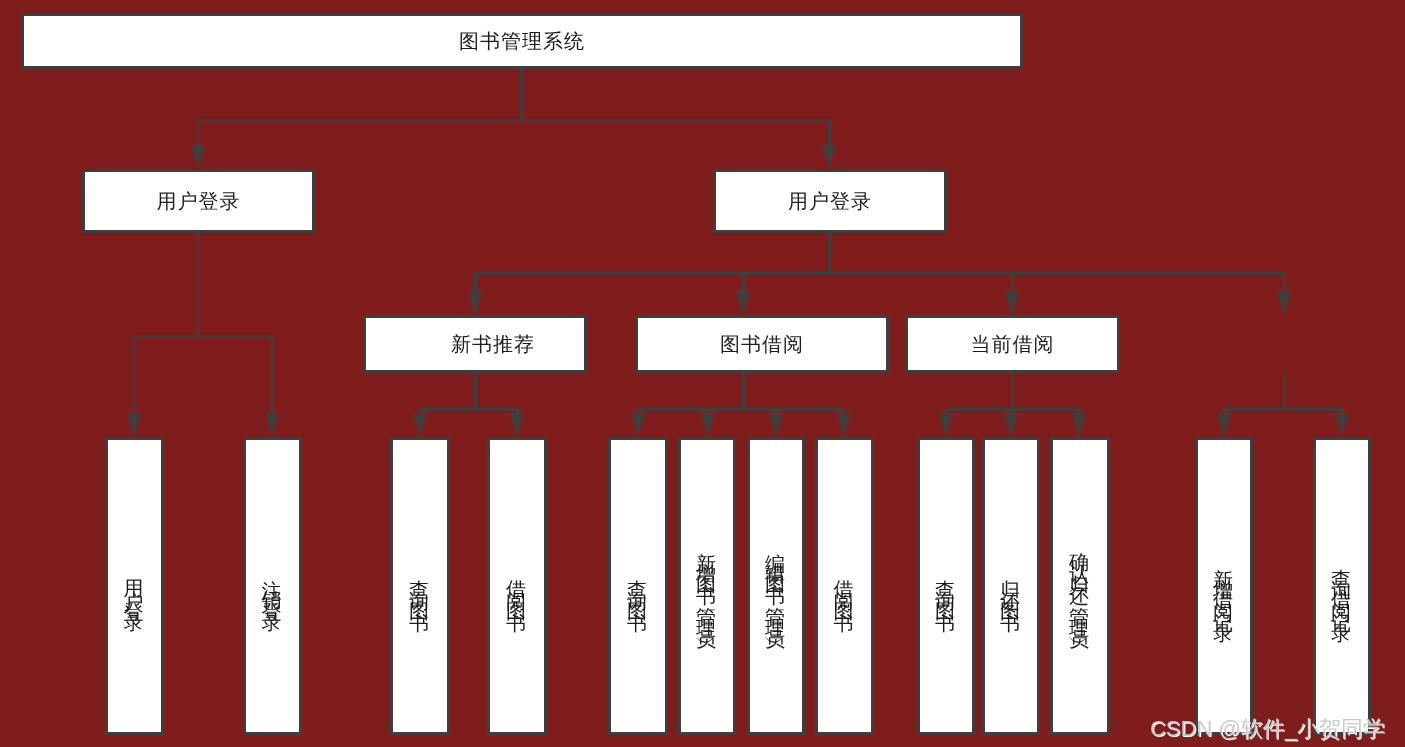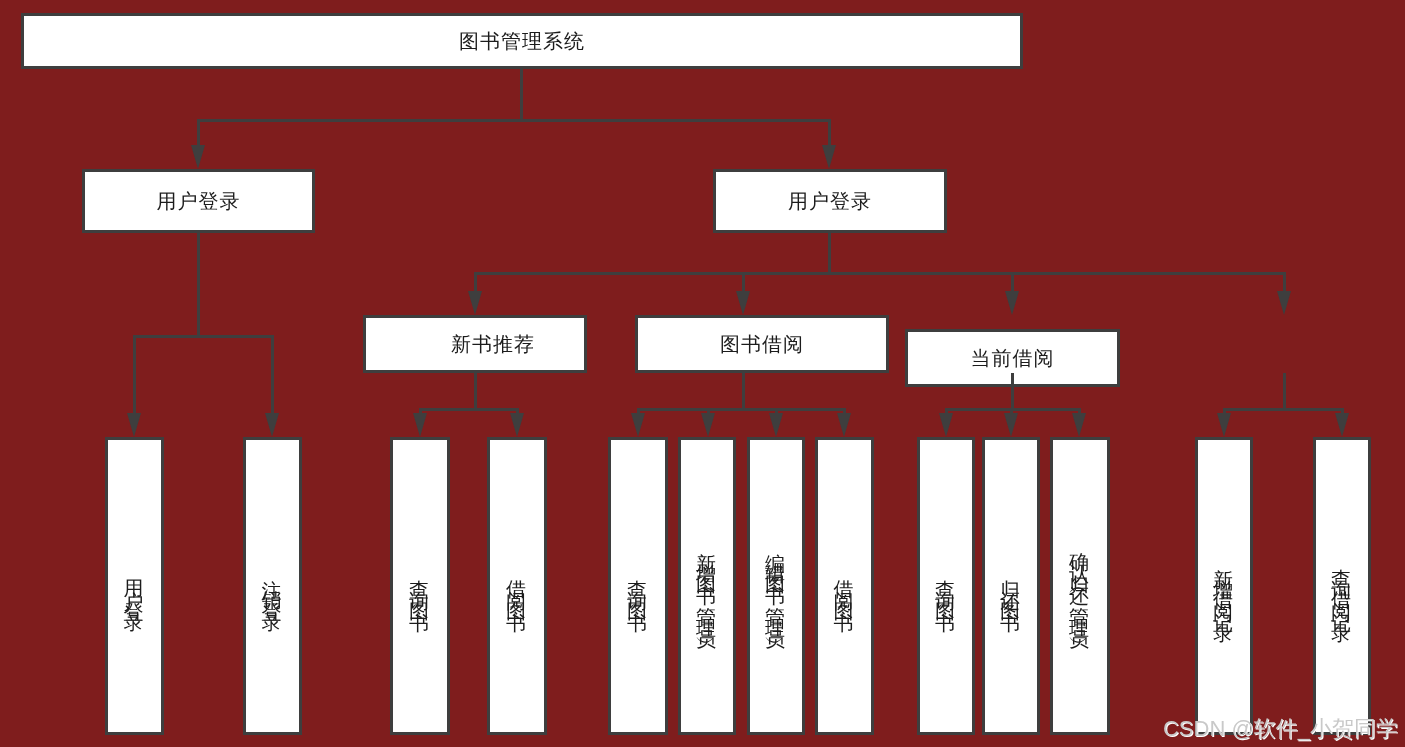--- a/index.html
+++ b/index.html
@@ -28,21 +28,21 @@
   .vl{position:absolute;width:3px;background:#3e3e3e;}
   .hl{position:absolute;height:3px;background:#3e3e3e;}
   .ar{
     position:absolute;width:0;height:0;
     border-left:7px solid transparent;
     border-right:7px solid transparent;
     border-top:24px solid #3e3e3e;
   }
   .watermark{
     position:absolute;
-    right:7px;bottom:3px;
+    right:20px;bottom:3px;
     font-size:22px;
     color:#c9c9c9;
     text-shadow:1px 1px 0 #ffffff;
     z-index:10;
     white-space:nowrap;
   }
 </style>
 </head>
 <body>
 
@@ -83,21 +83,21 @@
   <div class="ar" style="left:1005px;top:291px;"></div>
   <div class="vl" style="left:1283px;top:272px;height:22px;"></div>
   <div class="ar" style="left:1277px;top:291px;"></div>
 
   <div class="box" style="left:363px;top:315px;width:224px;height:58px;padding-left:36px;">
     <span class="hlabel">新书推荐</span>
   </div>
   <div class="box" style="left:635px;top:315px;width:254px;height:58px;">
     <span class="hlabel">图书借阅</span>
   </div>
-  <div class="box" style="left:905px;top:315px;width:215px;height:58px;margin-top:14px;">
+  <div class="box" style="left:905px;top:315px;width:215px;height:58px;">
     <span class="hlabel">当前借阅</span>
   </div>
 
   <div class="vl" style="left:474px;top:373px;height:35px;"></div>
   <div class="hl" style="left:419px;top:408px;width:100px;"></div>
   <div class="vl" style="left:419px;top:408px;height:8px;"></div>
   <div class="ar" style="left:413px;top:413px;"></div>
   <div class="vl" style="left:516px;top:408px;height:8px;"></div>
   <div class="ar" style="left:510px;top:413px;"></div>
 

